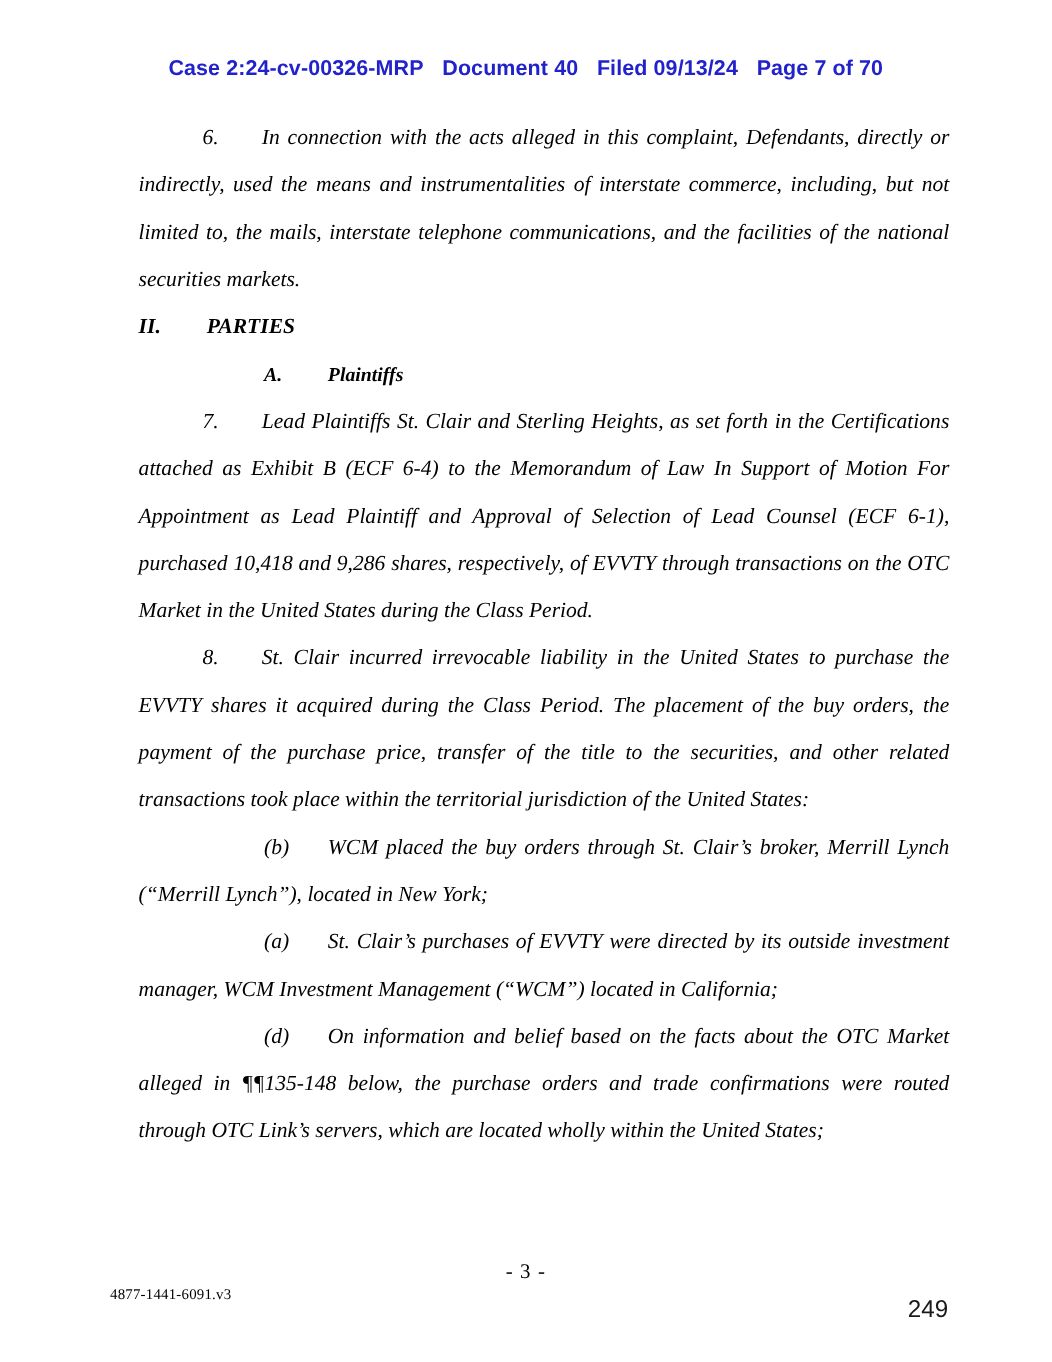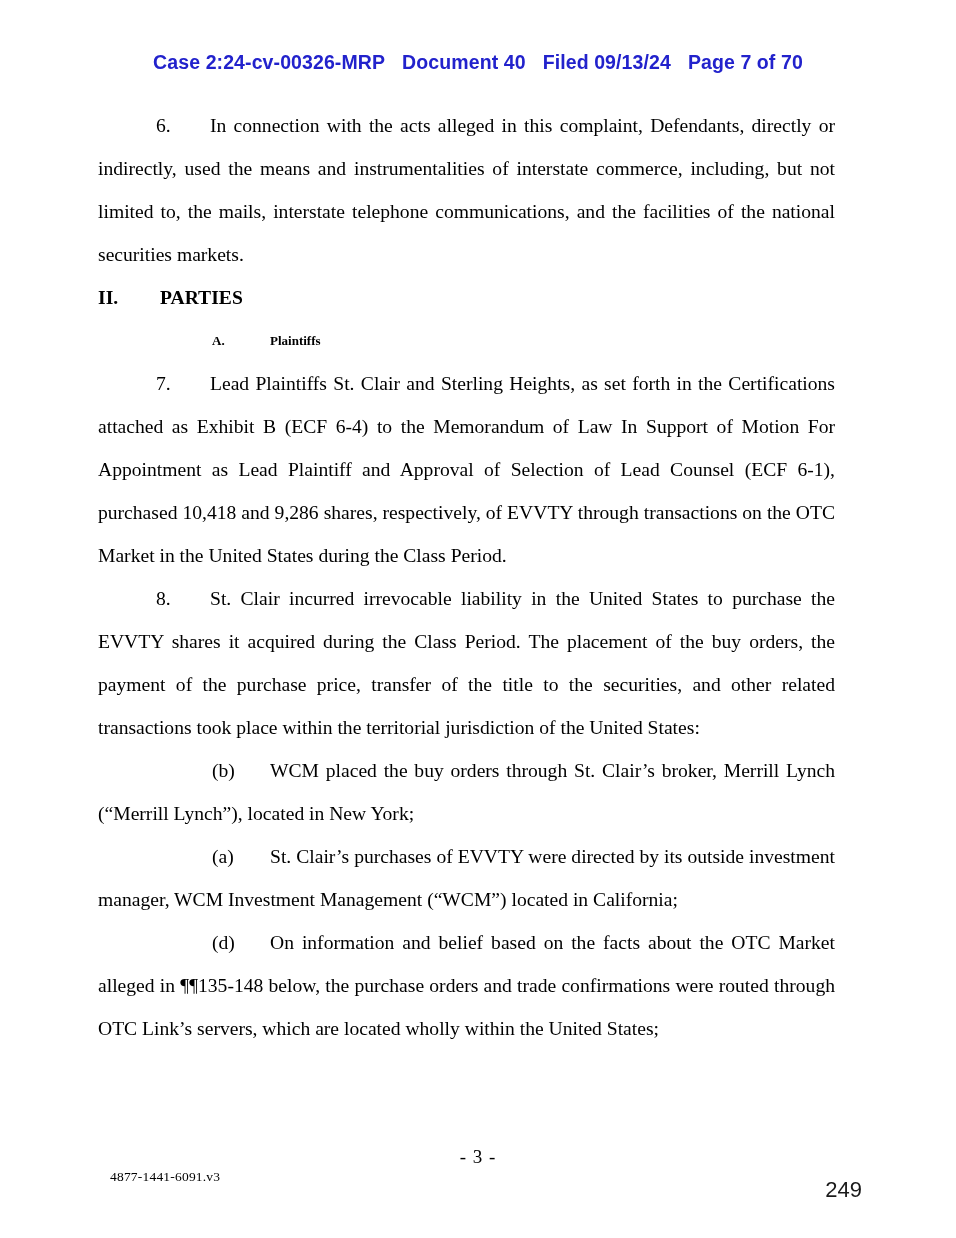--- a/index.html
+++ b/index.html
@@ -30,23 +30,24 @@
     color: #2222cc;
     white-space: nowrap;
     margin-top: 35px;
   }
   .ecf-header .seg { display: inline-block; }
   .ecf-gap { display: inline-block; width: 17px; }
 
   
   .page-body {
     position: absolute;
-    left: 98px;
+    left: 126px;
     top: 104px;
     width: 737px;
+    font-style: italic;
   }
 
   p.para {
     margin: 0;
     font-size: 19.6px;
     line-height: 43px;
     text-align: justify;
     text-justify: inter-word;
     hyphens: none;
   }
@@ -73,21 +74,21 @@
     font-weight: bold;
     text-align: left;
     white-space: pre;
   }
   h2.heading .hnum {
     display: inline-block;
     width: 62px;
   }
   h3.subheading {
     margin: 0;
-    font-size: 13px;
+    font-size: 18px;
     line-height: 43px;
     font-weight: bold;
     text-align: left;
     white-space: pre;
     padding-left: 114px;
   }
   h3.subheading .hnum {
     display: inline-block;
     width: 58px;
   }
@@ -97,21 +98,21 @@
     position: absolute;
     left: 0;
     top: 1146px;
     width: 956px;
     text-align: center;
     font-size: 19px;
     letter-spacing: 1px;
   }
   .doc-id {
     position: absolute;
-    left: 110px;
+    left: 100px;
     top: 1169px;
     font-size: 13.5px;
     letter-spacing: 0.2px;
   }
   .bates {
     position: absolute;
     right: 94px;
     top: 1177px;
     font-family: "Liberation Sans", "DejaVu Sans", sans-serif;
     font-size: 22px;

